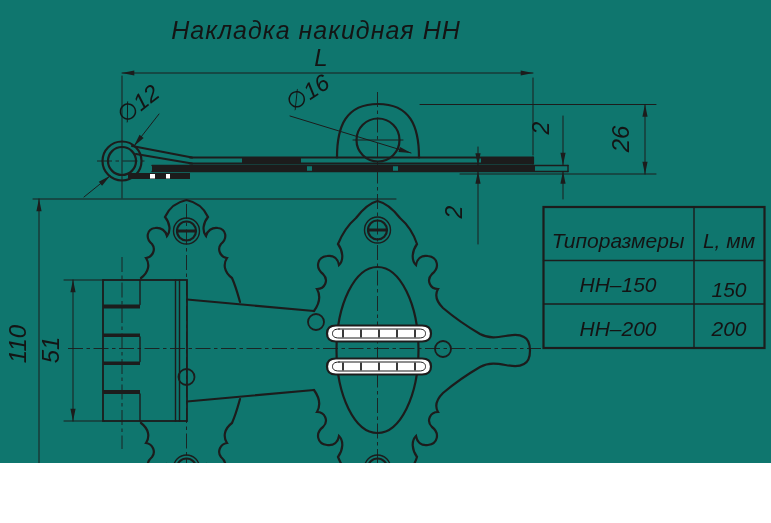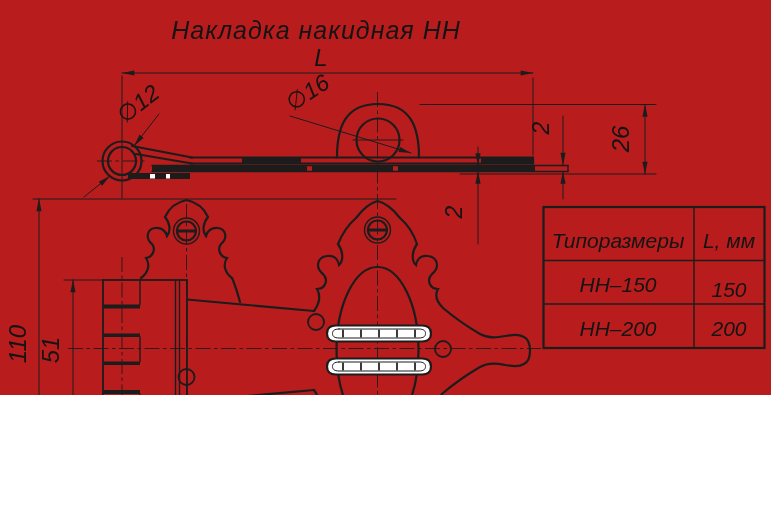--- a/index.html
+++ b/index.html
@@ -1,16 +1,16 @@
 <!DOCTYPE html>
 <html><head>
 <meta charset="utf-8">
 <style>
   html,body{margin:0;padding:0;background:#ffffff;}
-  #stage{position:relative;width:771px;height:395px;background:#b91c1c;overflow:hidden;}
+  #stage{position:relative;width:771px;height:463px;background:#0f766e;overflow:hidden;}
   svg{display:block;}
   .ln{stroke:#1c1c1c;fill:none;stroke-linecap:round;}
   .w1{stroke-width:1;}
   .w14{stroke-width:1.4;}
   .w18{stroke-width:1.8;}
   .w2{stroke-width:2.2;}
   .cl{stroke:#1c1c1c;stroke-width:0.9;fill:none;stroke-dasharray:15 3.5 3.5 3.5;}
   .blk{fill:#1c1c1c;stroke:none;}
   .wht{fill:#ffffff;stroke:none;}
   text{font-family:"Liberation Sans","DejaVu Sans",sans-serif;font-style:italic;fill:#141414;}

